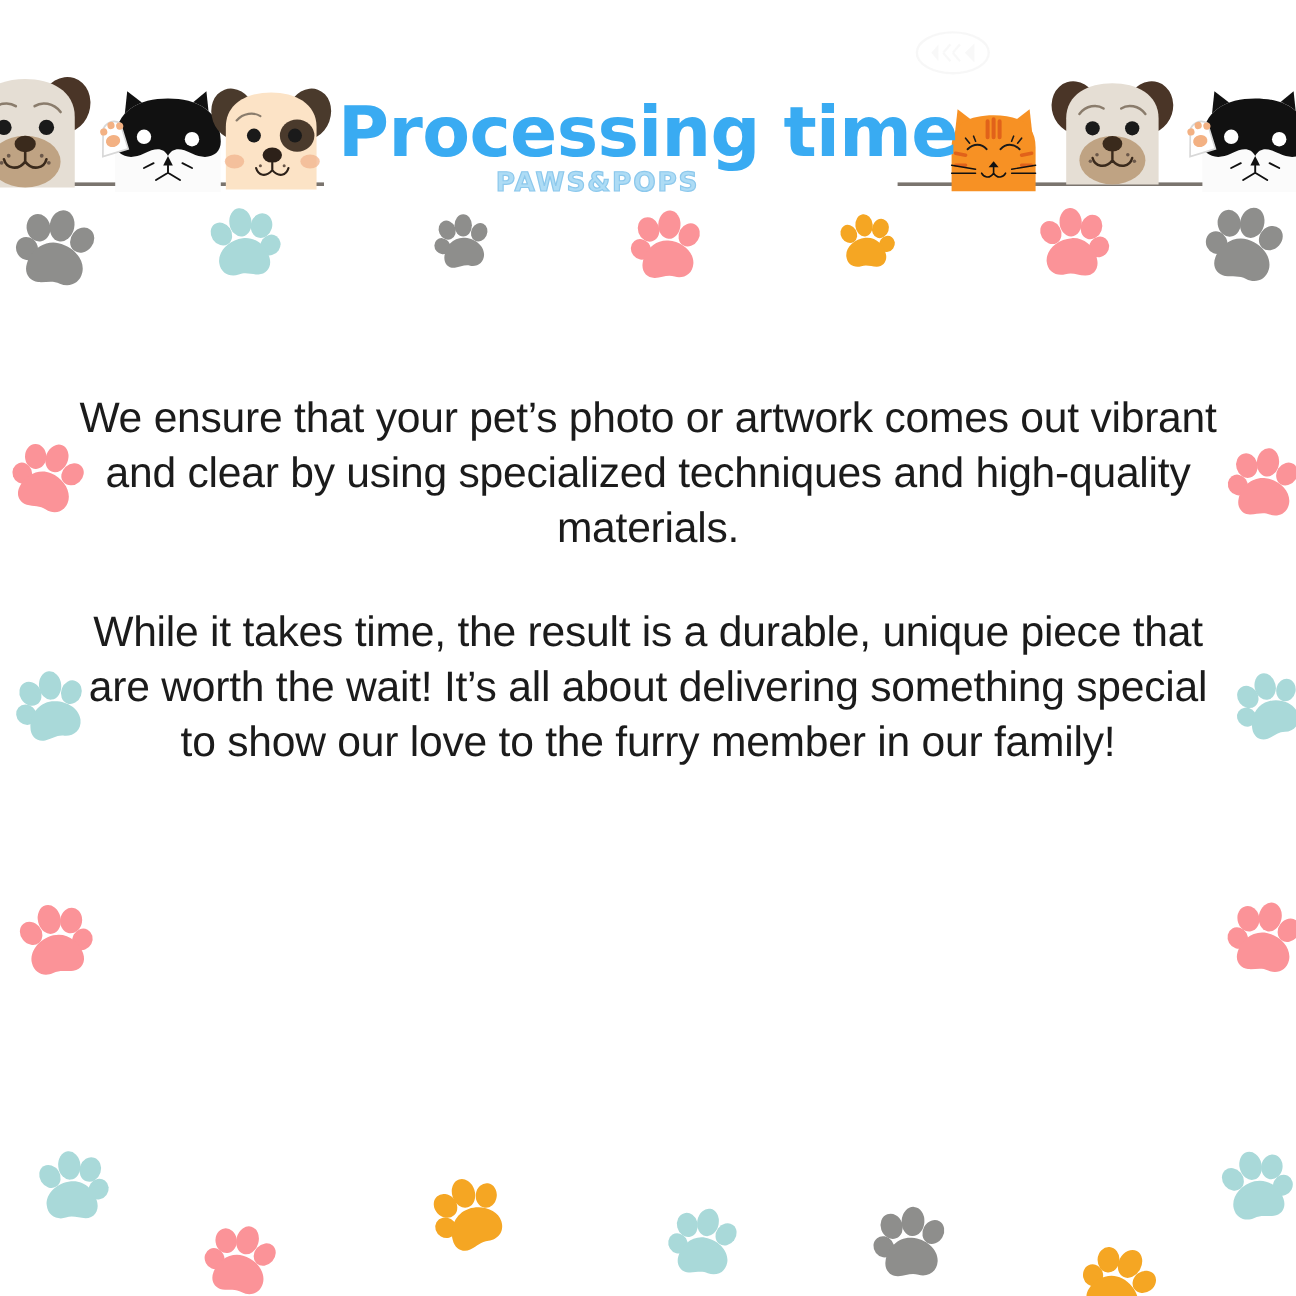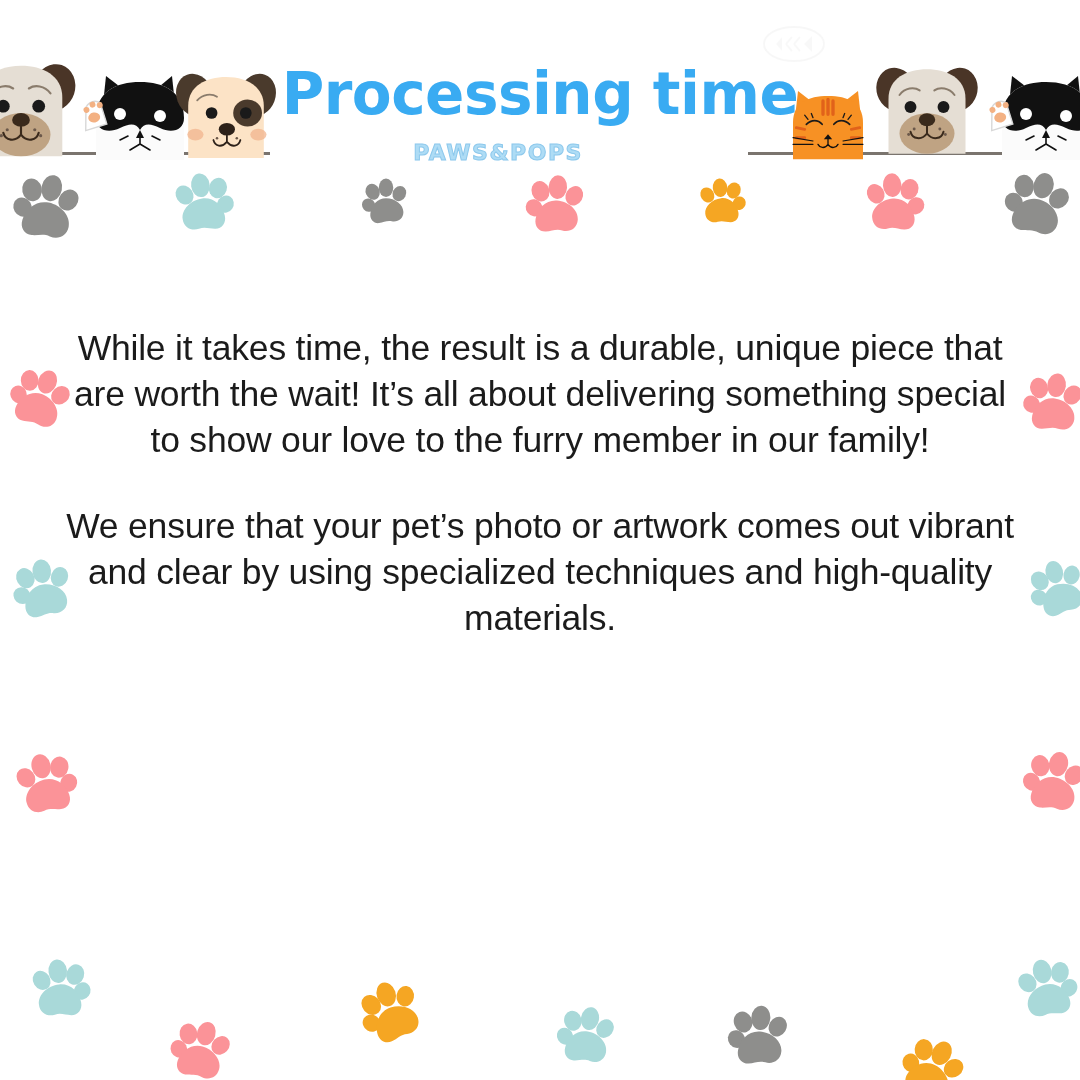--- a/index.html
+++ b/index.html
@@ -26,21 +26,21 @@
   #ground-line-left {
     position: absolute; left: 0; top: 152px;
     width: 270px; height: 3px; background: #7a746e;
   }
   #ground-line-right {
     position: absolute; left: 748px; top: 152px;
     width: 332px; height: 3px; background: #7a746e;
   }
 
   #page-title {
-    position: absolute; left: 0; top: 60px;
+    position: absolute; left: 0; top: 76px;
     width: 1080px; text-align: center;
     font-size: 58px; font-weight: bold;
     letter-spacing: -0.5px;
     color: #39ABF2;
     font-family: "DejaVu Sans", sans-serif;
   }
   #brand-logo {
     position: absolute; left: 0; top: 140px;
     width: 996px; text-align: center;
     font-size: 22px; font-weight: bold;
@@ -185,22 +185,22 @@
       <path d="M24 20 L30 13 M24 20 L30 27" stroke="#f4f4f4" stroke-width="2" fill="none"></path>
       <path d="M32 20 L38 13 M32 20 L38 27" stroke="#f4f4f4" stroke-width="2" fill="none"></path>
       <path d="M42 20 L50 12 L50 28 Z" fill="#f4f4f4"></path>
     </svg>
   </div>
 
   <h1 id="page-title">Processing time</h1>
   <div id="brand-logo">PAWS&amp;POPS</div>
 
   <div id="body-copy">
+      <p class="para"><span>We ensure that your pet’s photo or artwork comes out vibrant and clear by using specialized techniques and high-quality materials.</span></p>
       <p class="para"><span>While it takes time, the result is a durable, unique piece that are worth the wait! It’s all about delivering something special to show our love to the furry member in our family!</span></p>
-      <p class="para"><span>We ensure that your pet’s photo or artwork comes out vibrant and clear by using specialized techniques and high-quality materials.</span></p>
     </div>
 
   <div id="paws-layer">
       <div class="paw" style="left: 8px; top: 160px; width: 82px; height: 82px; transform: rotate(12deg);">
 <svg viewBox="0 0 100 100">
   <ellipse cx="50" cy="34" rx="12.5" ry="16" fill="#8E8E8C"></ellipse>
   <ellipse cx="27" cy="41" rx="12" ry="14" fill="#8E8E8C" transform="rotate(-24 27 41)"></ellipse>
   <ellipse cx="73" cy="44" rx="11.5" ry="13.5" fill="#8E8E8C" transform="rotate(26 73 44)"></ellipse>
   <ellipse cx="20" cy="64" rx="11" ry="12" fill="#8E8E8C" transform="rotate(-42 20 64)"></ellipse>
   <path d="M50 52 C66 52 80 63 80 76 C80 88 70 94 60 92 C52 90 46 94 38 95 C29 96 22 89 23 79 C24 65 35 52 50 52 Z" fill="#8E8E8C"></path>

